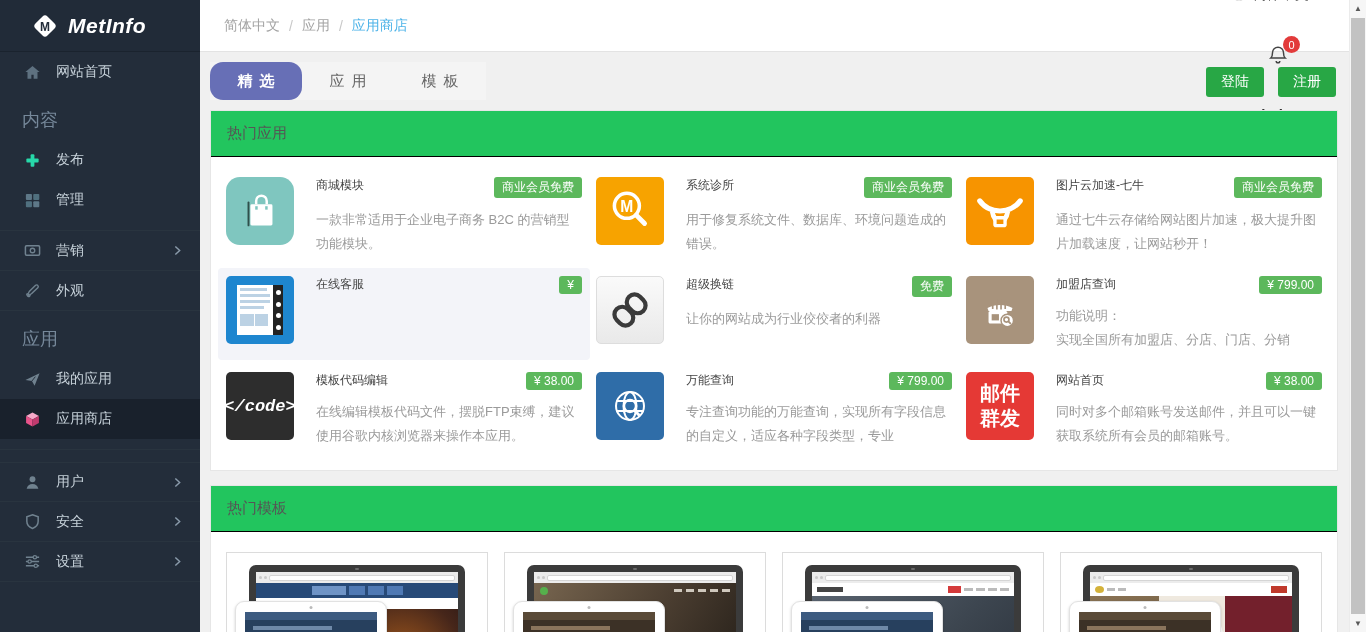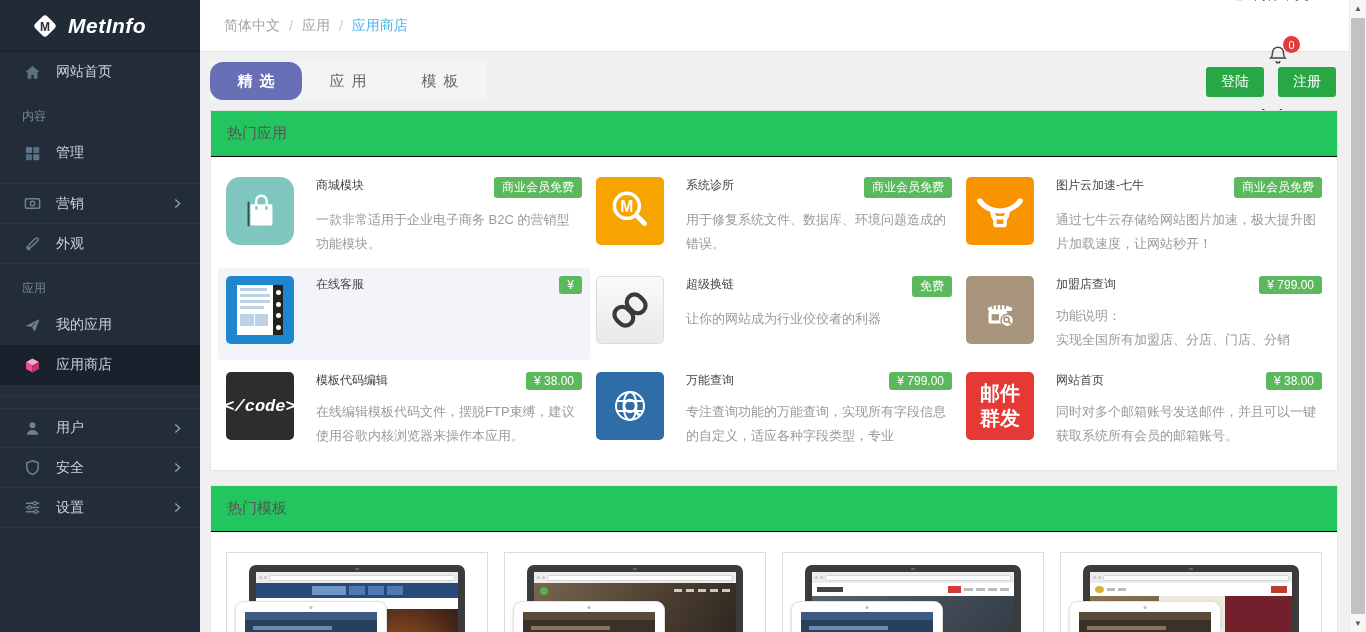--- a/index.html
+++ b/index.html
@@ -9,21 +9,21 @@
   
   .sidebar { width:200px; min-width:200px; background:#232d3a; color:#c7d2da; display:flex; flex-direction:column; }
   .logo { height:52px; display:flex; align-items:center; padding-left:30px; background:#212b38; border-bottom:1px solid #1a232e; }
   .logo-text { color:#fff; font-size:21px; font-weight:bold; font-style:italic; margin-left:8px; letter-spacing:0.5px; }
   .side-item { height:40px; display:flex; align-items:center; padding:0 16px 0 22px; cursor:pointer; }
   .side-item .ic { width:20px; display:flex; justify-content:center; }
   .side-item .lbl { margin-left:14px; font-size:14px; color:#c7d2da; }
   .side-item.active { background:#19212c; }
   .side-item.bordered { border-bottom:1px solid #29343f; }
   .side-item.bordered-top { border-top:1px solid #29343f; }
-  .side-section { padding:16px 0 8px 22px; font-size:12px; color:#76889a; }
+  .side-section { padding:16px 0 8px 22px; font-size:18px; color:#76889a; }
   .side-gap { height:12px; }
   .side-sep { border-top:1px solid #29343f; margin-top:10px; }
   .chev { margin-left:auto; display:flex; }
   .side-item:first-of-type { margin-top:6px; }
 
   
   .main { flex:1; display:flex; flex-direction:column; min-width:0; }
   .topbar { height:52px; background:#fff; border-bottom:1px solid #e3e3e3; display:flex; align-items:center; padding:0 24px; }
   .crumbs { display:flex; gap:9px; font-size:14px; color:#a3a3a3; align-items:center; }
   .crumb { color:#a3a3a3; cursor:pointer; }
@@ -152,20 +152,29 @@
     <span class="ic">
       <svg width="17" height="17" viewBox="0 0 18 18">
           <path d="M9 2 1.5 8.5h2.2v7h4.1v-4.2h2.4v4.2h4.1v-7h2.2z" fill="#5e7180"></path>
         </svg>
     </span>
     <span class="lbl">网站首页</span>
   </div>
 
   <div class="side-section">内容</div>
 
+  <div class="side-item">
+    <span class="ic">
+      <svg width="17" height="17" viewBox="0 0 18 18">
+          <rect x="7" y="2.5" width="4" height="13" rx="1" fill="#27d8a9"></rect>
+          <rect x="2.5" y="7" width="13" height="4" rx="1" fill="#27d8a9"></rect>
+        </svg>
+    </span>
+    <span class="lbl">发布</span>
+  </div>
 
   <div class="side-item">
     <span class="ic">
       <svg width="17" height="17" viewBox="0 0 18 18">
           <rect x="2" y="2" width="6.4" height="6.4" rx="1" fill="#5e7888"></rect>
           <rect x="9.8" y="2" width="6.4" height="6.4" rx="1" fill="#50707f"></rect>
           <rect x="2" y="9.8" width="6.4" height="6.4" rx="1" fill="#50707f"></rect>
           <rect x="9.8" y="9.8" width="6.4" height="6.4" rx="1" fill="#5e7888"></rect>
         </svg>
     </span>

